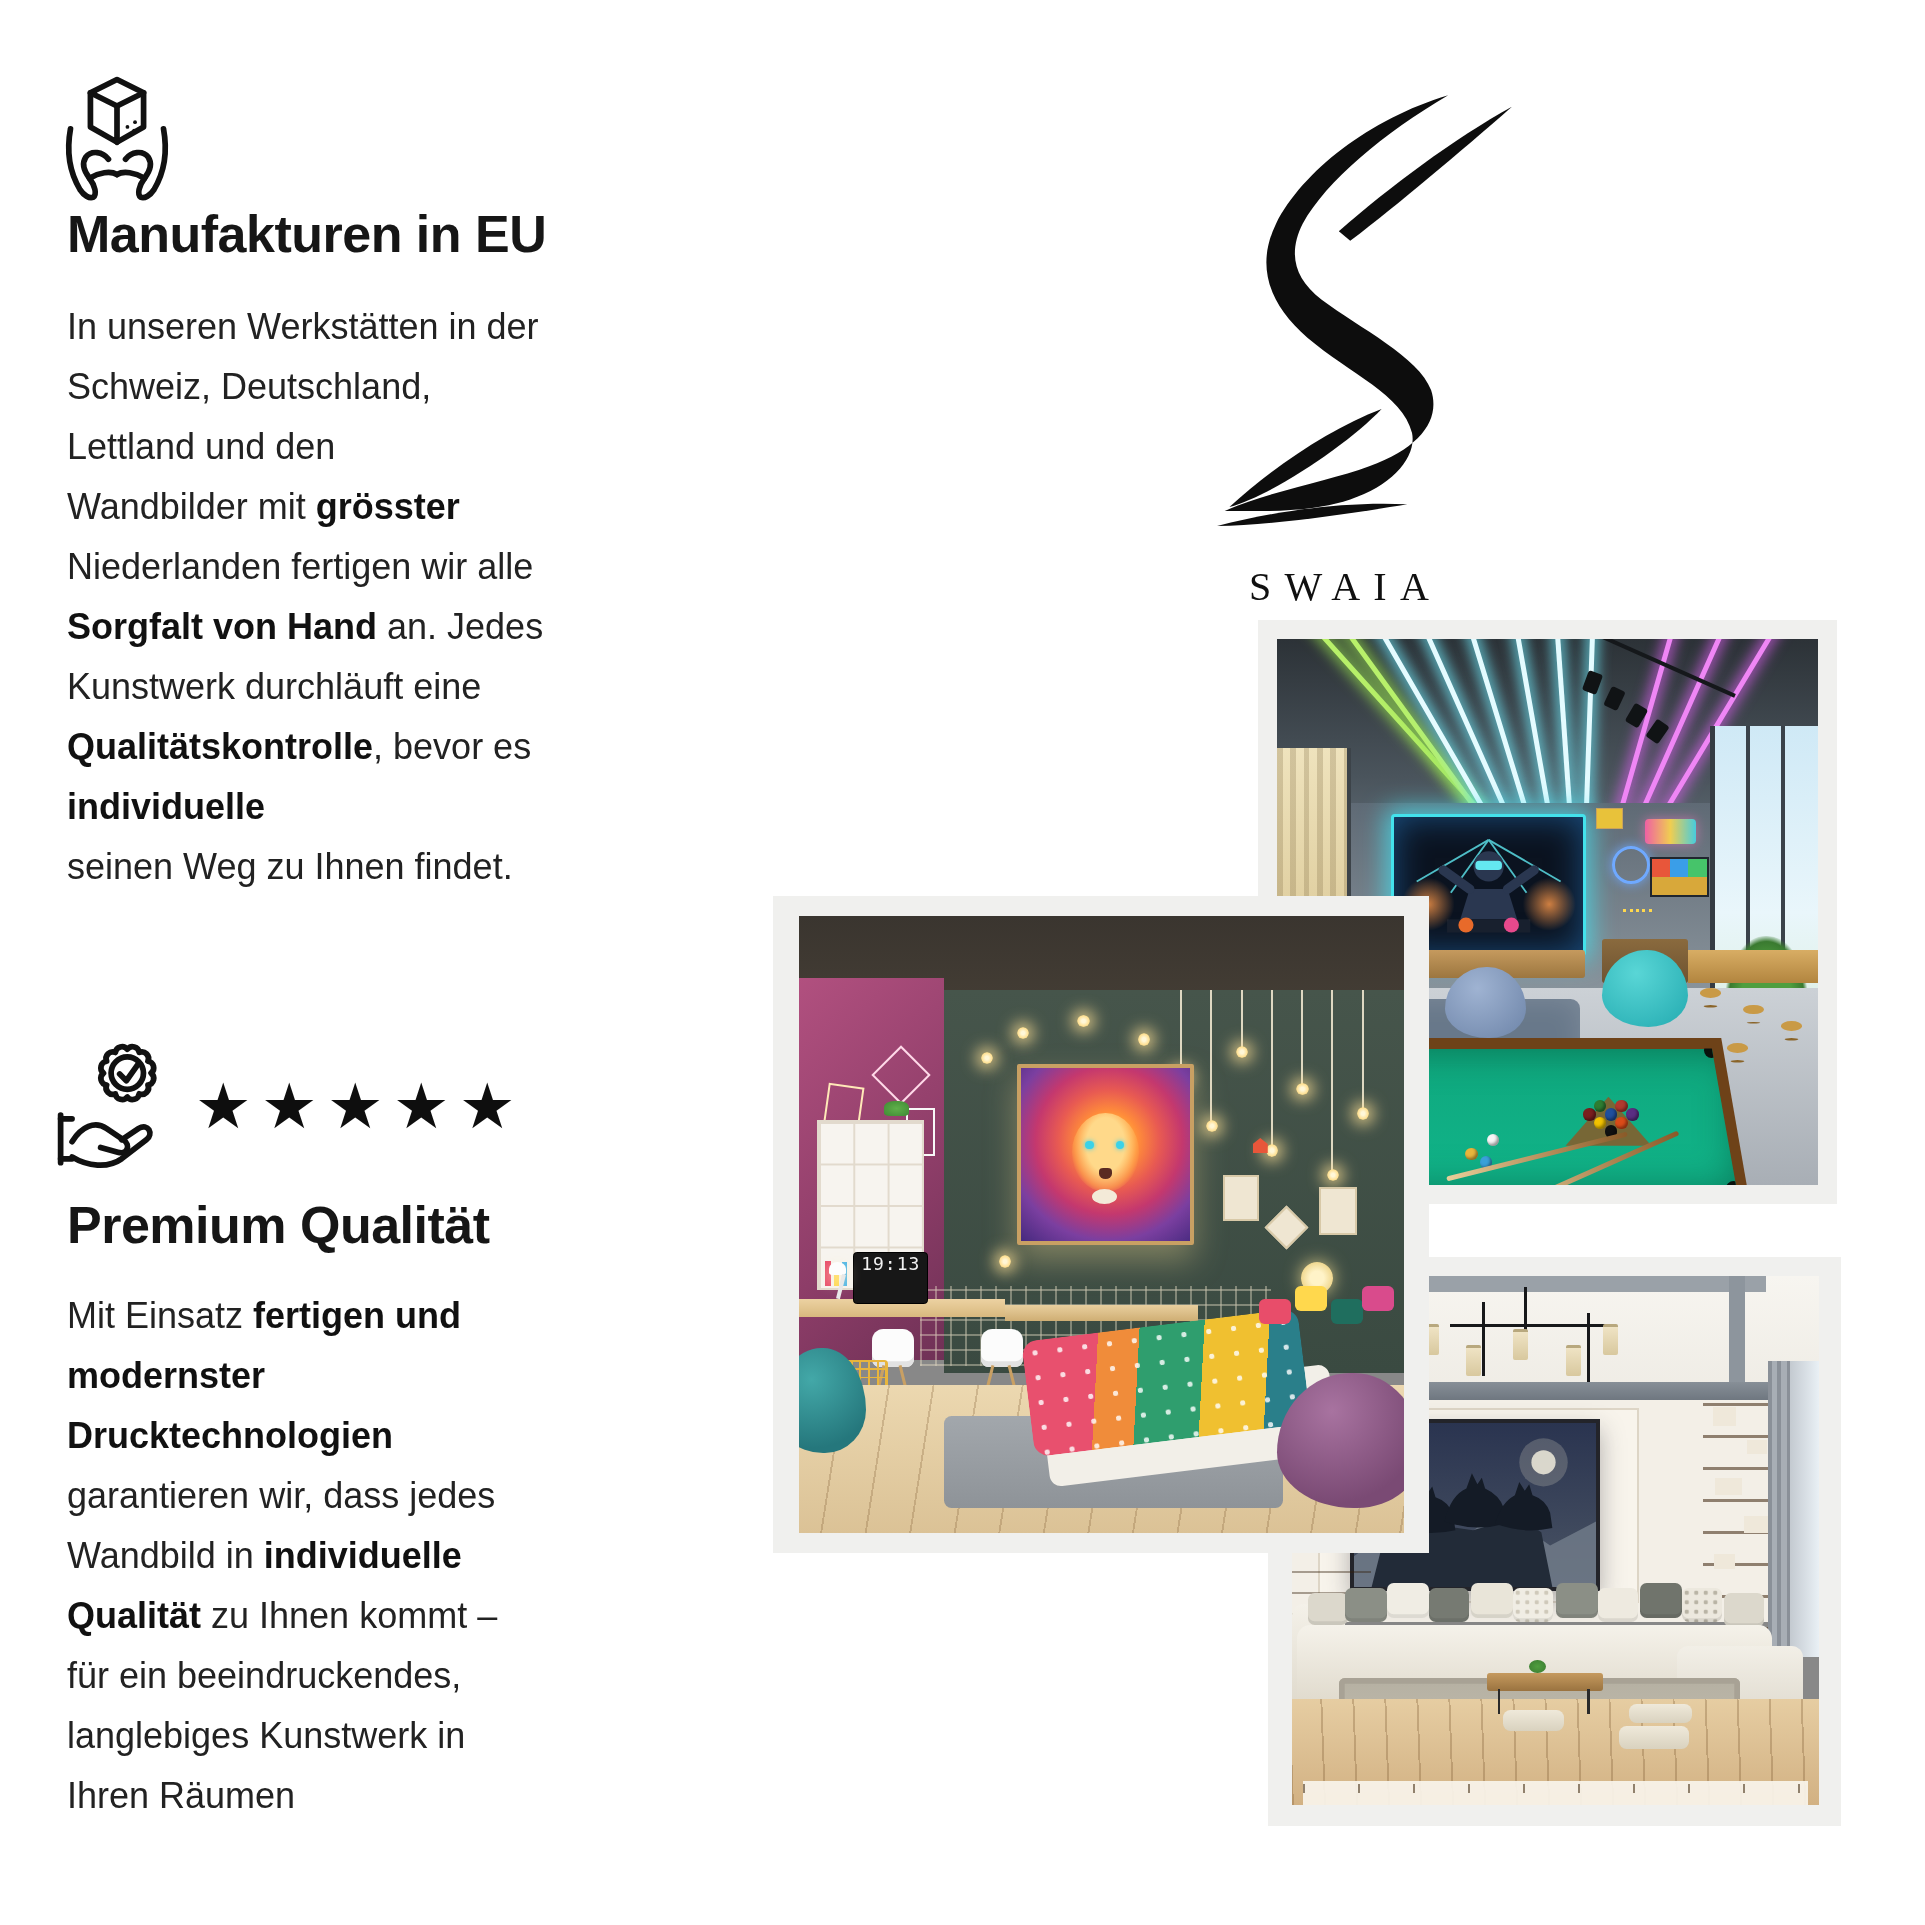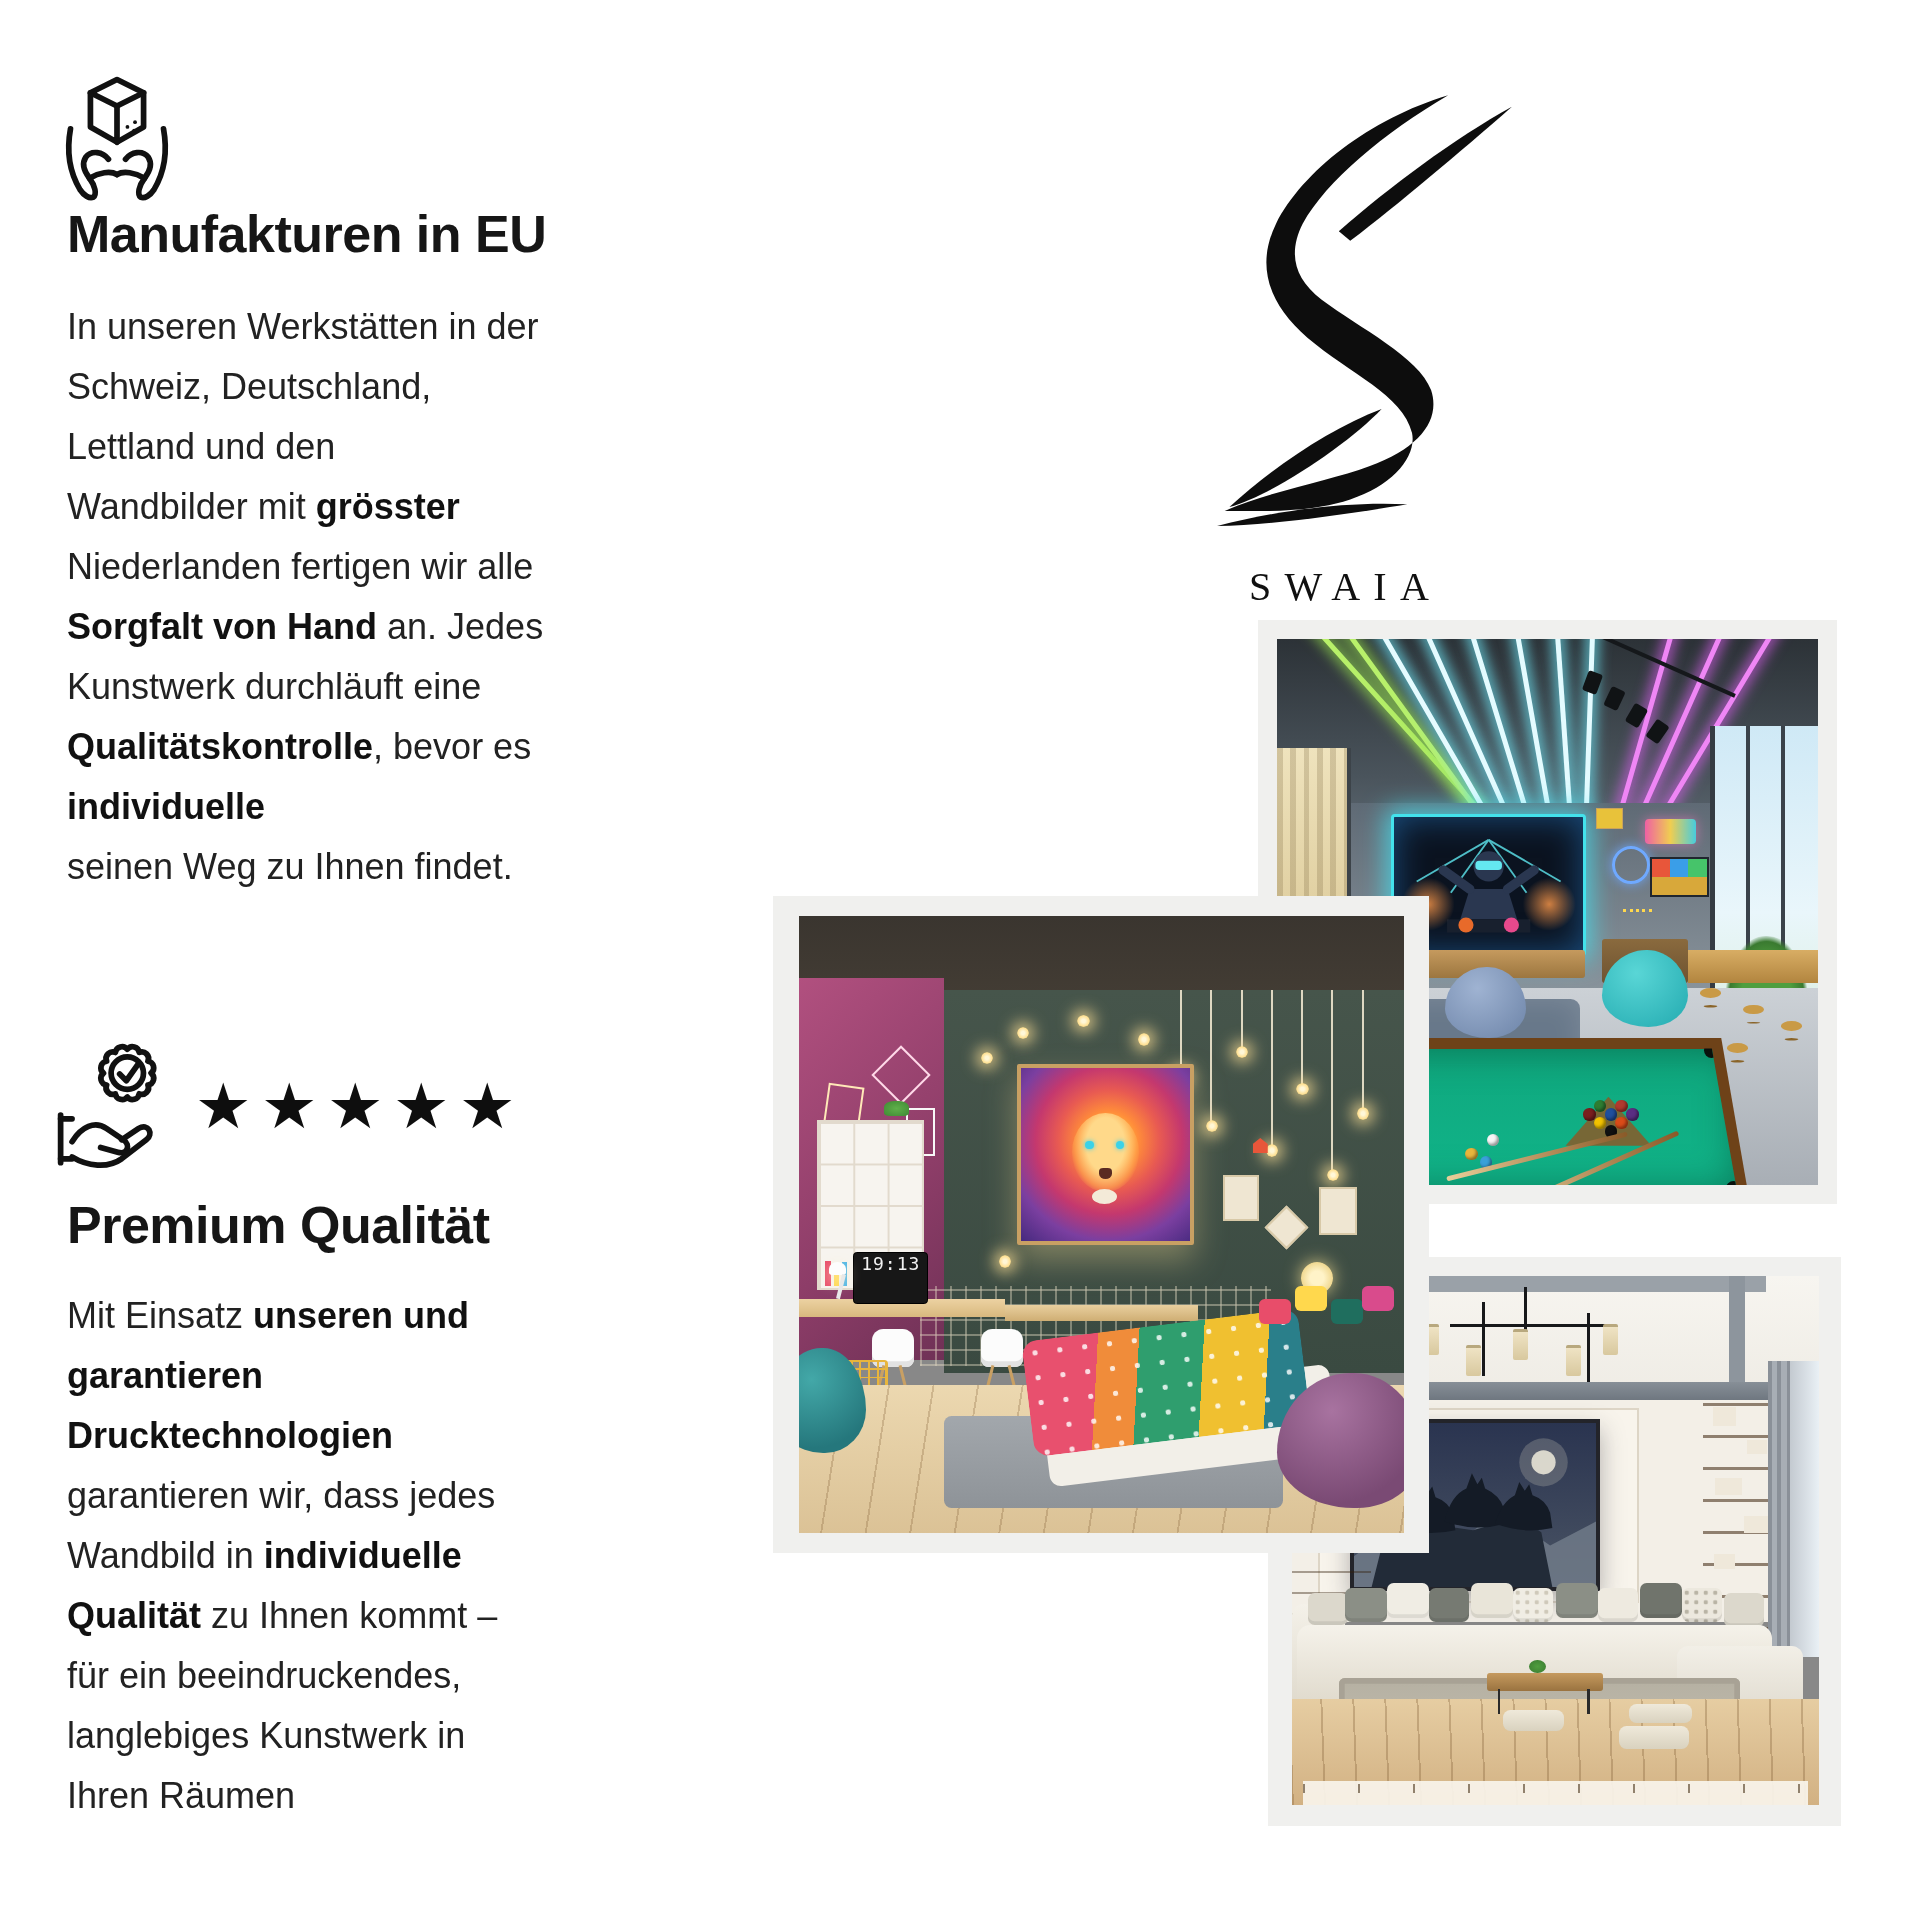--- a/index.html
+++ b/index.html
@@ -196,22 +196,22 @@
       <path d="M8 88 L20 88 M8 130 L20 130"></path>
       <path d="M20 112 C30 96 44 90 56 98 L74 110 C82 116 78 126 68 123 L50 118"></path>
       <path d="M20 128 C36 138 58 140 72 130 L98 110 C106 104 100 92 90 98 L72 110"></path>
     </svg>
   </div>
 
   <div class="stars"><span>★</span><span>★</span><span>★</span><span>★</span><span>★</span></div>
 
   <div class="h2">Premium Qualität</div>
   <div class="para" id="para2">
-      <div class="line"><span>Mit Einsatz </span><span class="b">unseren und</span></div>
-      <div class="line"><span class="b">garantieren</span></div>
+      <div class="line"><span>Mit Einsatz </span><span class="b">fertigen und</span></div>
+      <div class="line"><span class="b">modernster</span></div>
       <div class="line"><span class="b">Drucktechnologien</span></div>
       <div class="line"><span>garantieren wir, dass jedes</span></div>
       <div class="line"><span>Wandbild in </span><span class="b">individuelle</span></div>
       <div class="line"><span class="b">Qualität</span><span> zu Ihnen kommt –</span></div>
       <div class="line"><span>für ein beeindruckendes,</span></div>
       <div class="line"><span>langlebiges Kunstwerk in</span></div>
       <div class="line"><span>Ihren Räumen</span></div>
     </div>
 
   <div class="logo">

